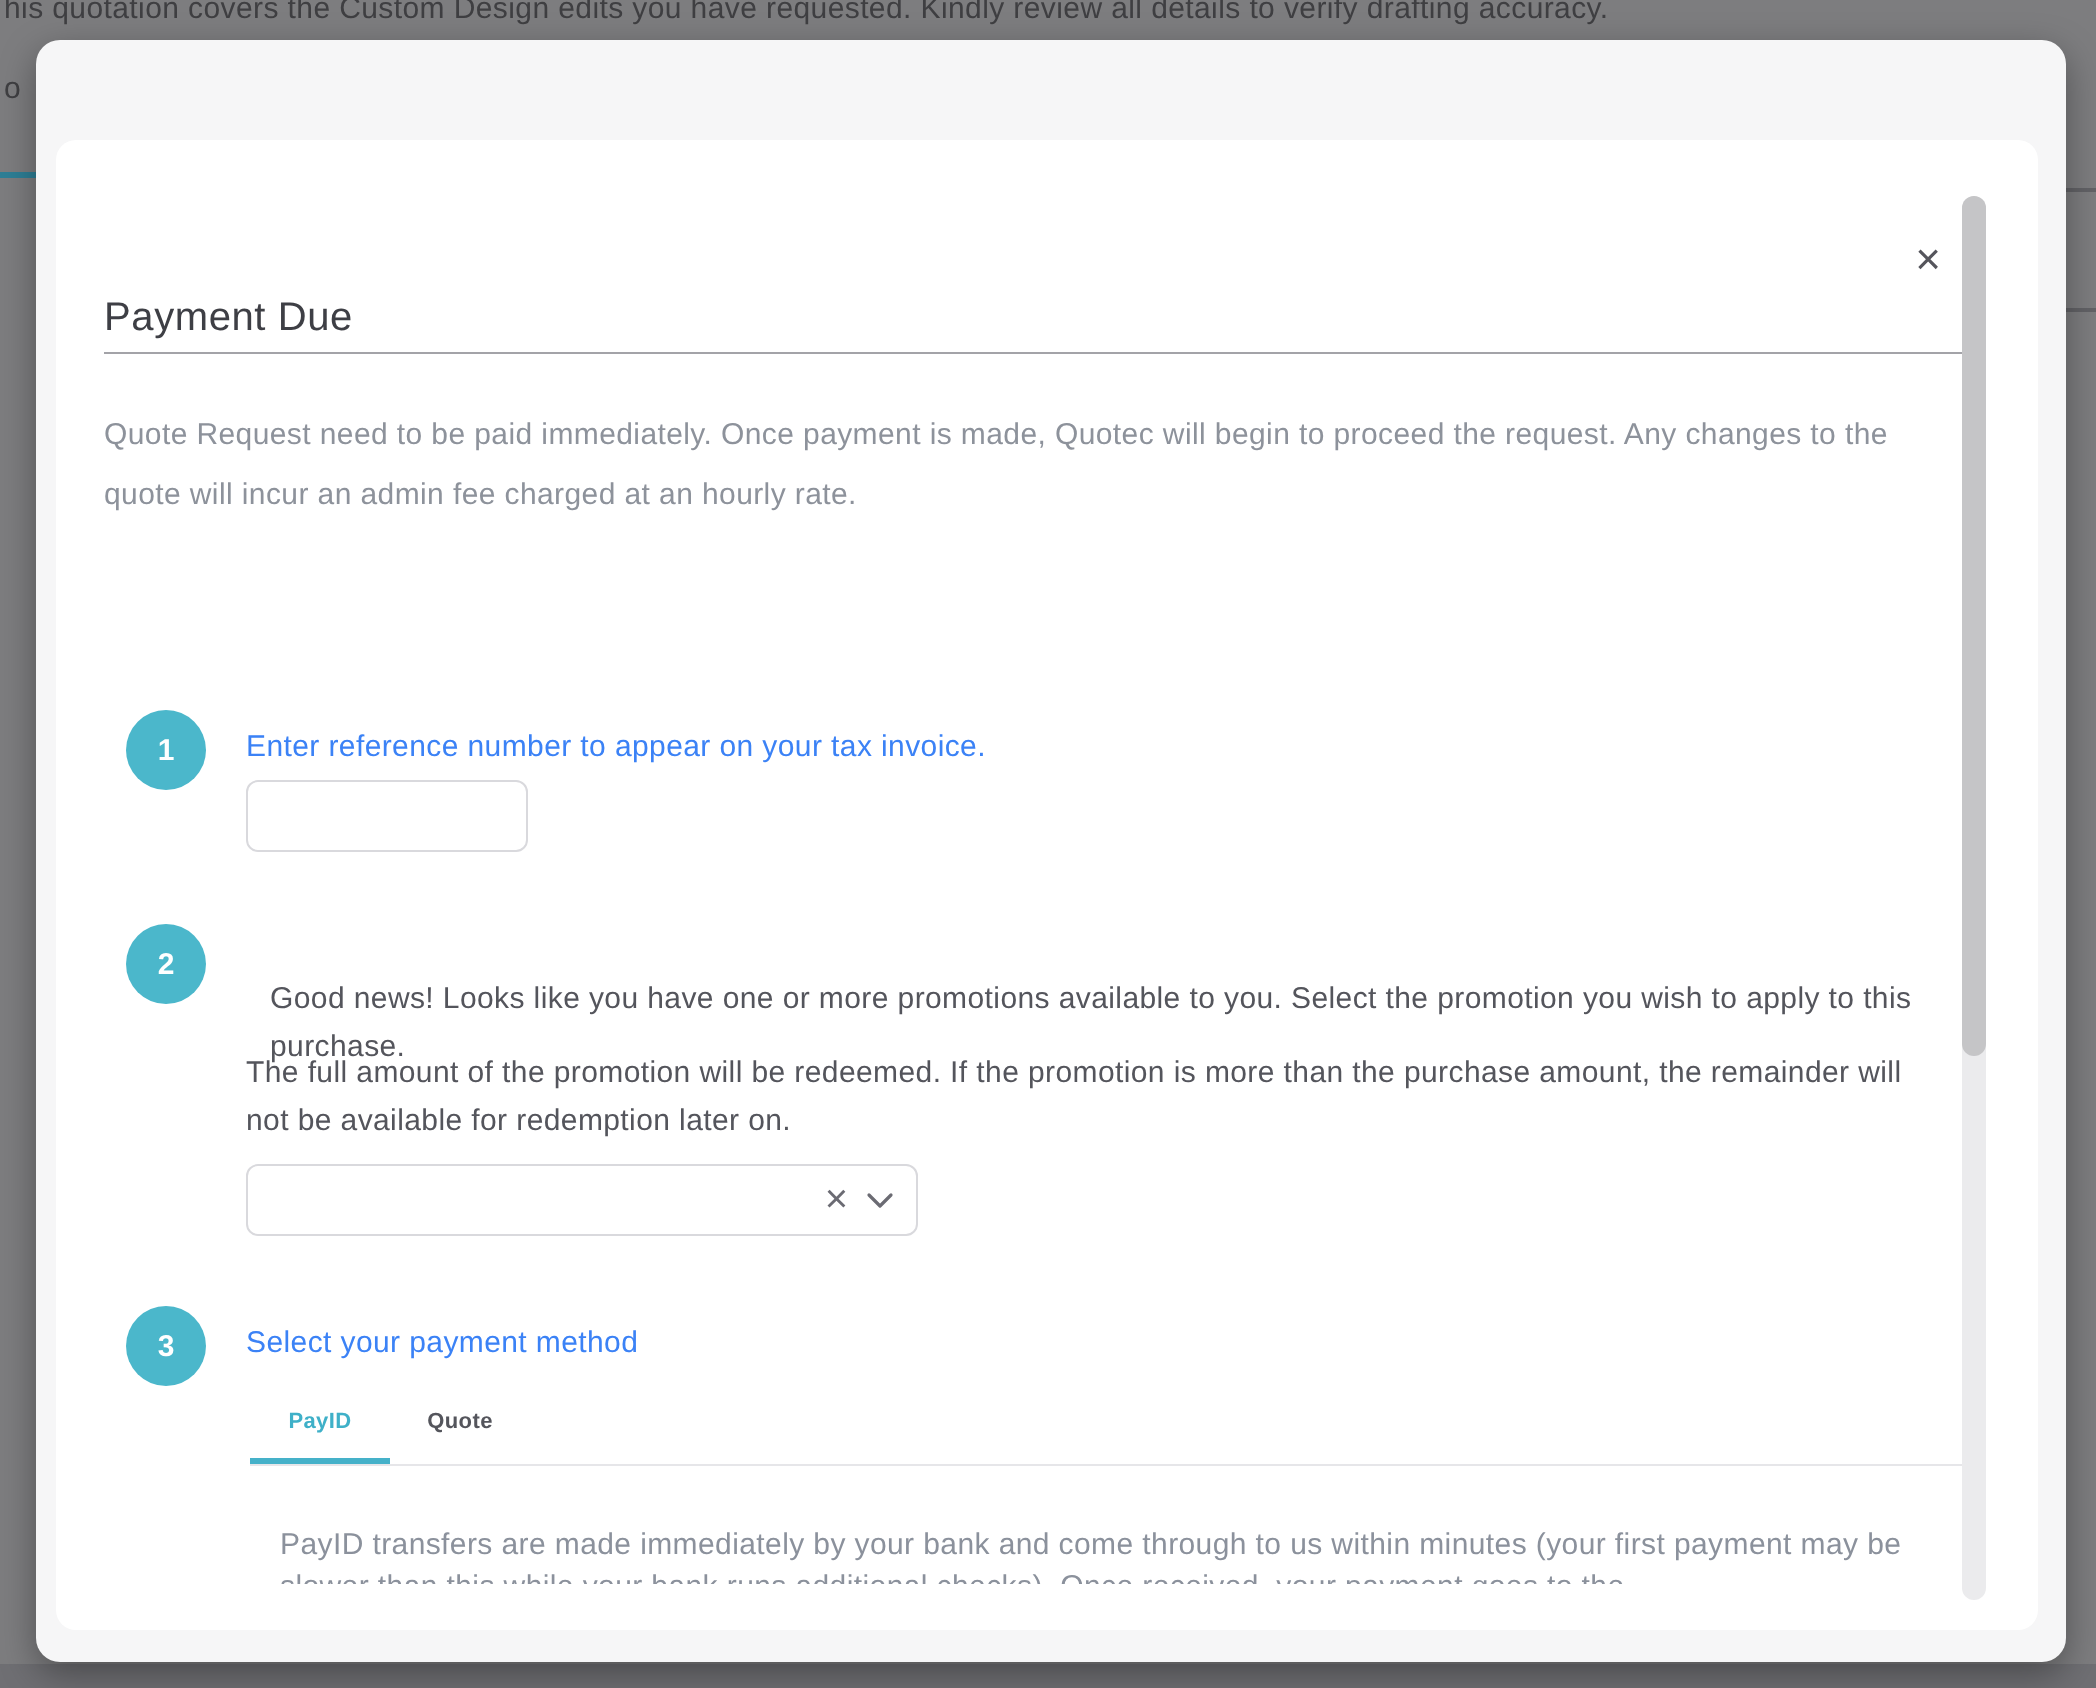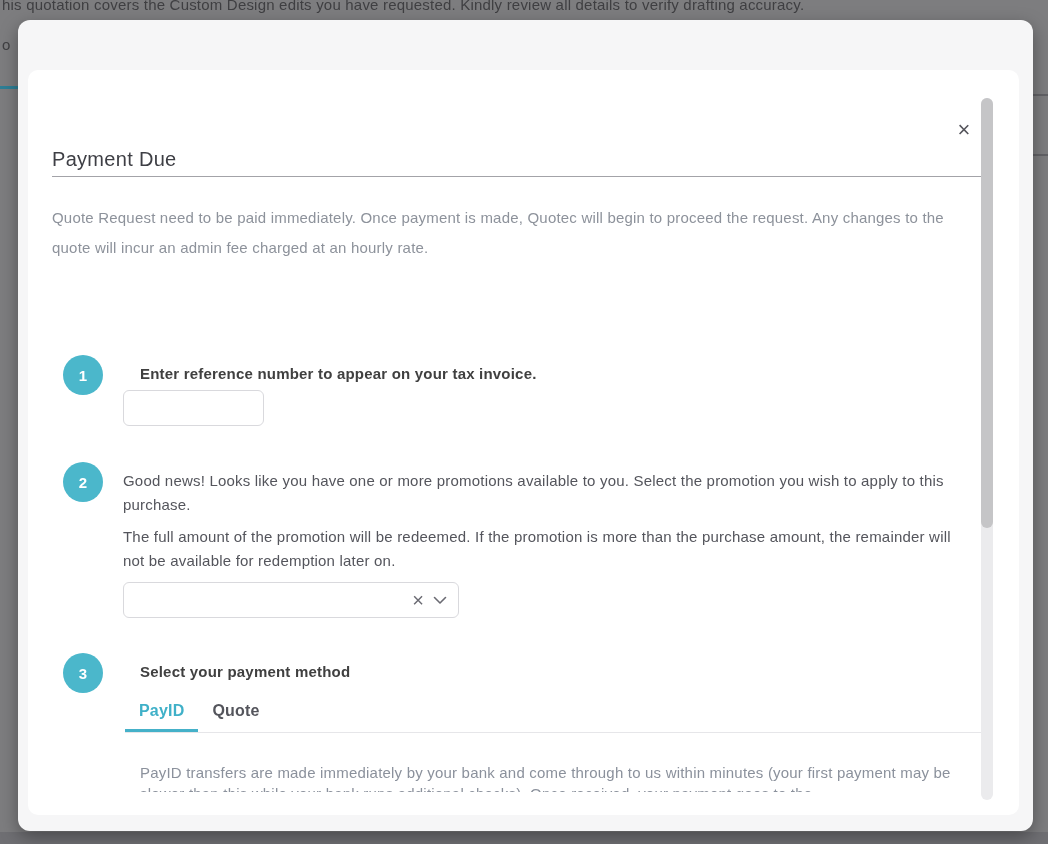--- a/index.html
+++ b/index.html
@@ -56,21 +56,21 @@
   .pd-amount {
     position:absolute; left:22px; top:212px;
     font-size:45px; font-weight:500; color:#46474c; letter-spacing:.5px;
   }
 
   .step-circle {
     position:absolute; width:40px; height:40px; border-radius:50%;
     background:#4bb7cb; color:#ffffff; font-size:15px; font-weight:600;
     display:flex; align-items:center; justify-content:center;
   }
-  .step-text { position:absolute; left:112px; font-size:15px; color:#404040; letter-spacing:.2px; line-height:24px;font-weight:bold; }
+  .step-text { position:absolute; left:95px; font-size:15px; color:#3b82f6; letter-spacing:.2px; line-height:24px; }
   .step-note { position:absolute; left:95px; width:840px; font-size:15px; line-height:24px; color:#54555c; letter-spacing:.2px; }
 
   .ref-input {
     position:absolute; left:95px; top:320px; width:141px; height:36px;
     border:1px solid #d9d9dd; border-radius:6px; background:#fff;
     font-family:inherit; font-size:15px; padding:0 10px; color:#54555c; outline:none;
   }
 
   .promo-select {
     position:absolute; left:95px; top:512px; width:336px; height:36px;
@@ -80,21 +80,21 @@
   .promo-value { flex:1; font-size:15px; color:#54555c; }
   .promo-clear { font-size:20px; color:#6b6b73; line-height:1; margin-right:9px; cursor:pointer; }
   .promo-chevron { display:flex; align-items:center; cursor:pointer; }
 
   .tabs {
     position:absolute; left:97px; top:622px; width:859px; height:41px;
     display:flex; border-bottom:1px solid #e6e6e9;
   }
   .tab {
     min-width:70px; padding:0 14px; text-align:center;
-    font-size:16px; font-weight:700; color:#54555c;
+    font-size:11px; font-weight:700; color:#54555c;
     background:none; border:none; border-bottom:3px solid transparent;
     font-family:inherit; cursor:pointer; letter-spacing:.2px;
   }
   .tab.active { color:#3fb0c8; border-bottom-color:#45b1c9; }
 
   .payid-info {
     position:absolute; left:112px; top:692px; width:812px; height:30px;
     overflow:hidden;
     font-size:15px; line-height:21px; color:#8b919c; letter-spacing:.2px;
   }
@@ -122,21 +122,21 @@
     <div class="pd-rule"></div>
 
     <div class="pd-desc">Quote Request need to be paid immediately. Once payment is made, Quotec will begin to proceed the request. Any changes to the quote will incur an admin fee charged at an hourly rate.</div>
 
 
     <div class="step-circle" style="left:35px; top:285px;">1</div>
     <div class="step-text" style="top:292px;">Enter reference number to appear on your tax invoice.</div>
     <input class="ref-input" type="text" placeholder="" style="">
 
     <div class="step-circle" style="left:35px; top:392px;">2</div>
-    <div class="step-note" style="top:399px;">Good news! Looks like you have one or more promotions available to you. Select the promotion you wish to apply to this purchase.</div>
+    <div class="step-note" style="top:418px;margin-left:12px;">Good news! Looks like you have one or more promotions available to you. Select the promotion you wish to apply to this purchase.</div>
     <div class="step-note" style="top:455px;">The full amount of the promotion will be redeemed. If the promotion is more than the purchase amount, the remainder will not be available for redemption later on.</div>
 
     <div class="promo-select">
       <span class="promo-value"></span>
       <span class="promo-clear">×</span>
       <span class="promo-chevron">
         <svg width="14" height="9" viewBox="0 0 14 9" fill="none">
           <path d="M1.5 1.5 L7 7 L12.5 1.5" stroke="#6b6b73" stroke-width="1.6" stroke-linecap="round" stroke-linejoin="round"></path>
         </svg>
       </span>

